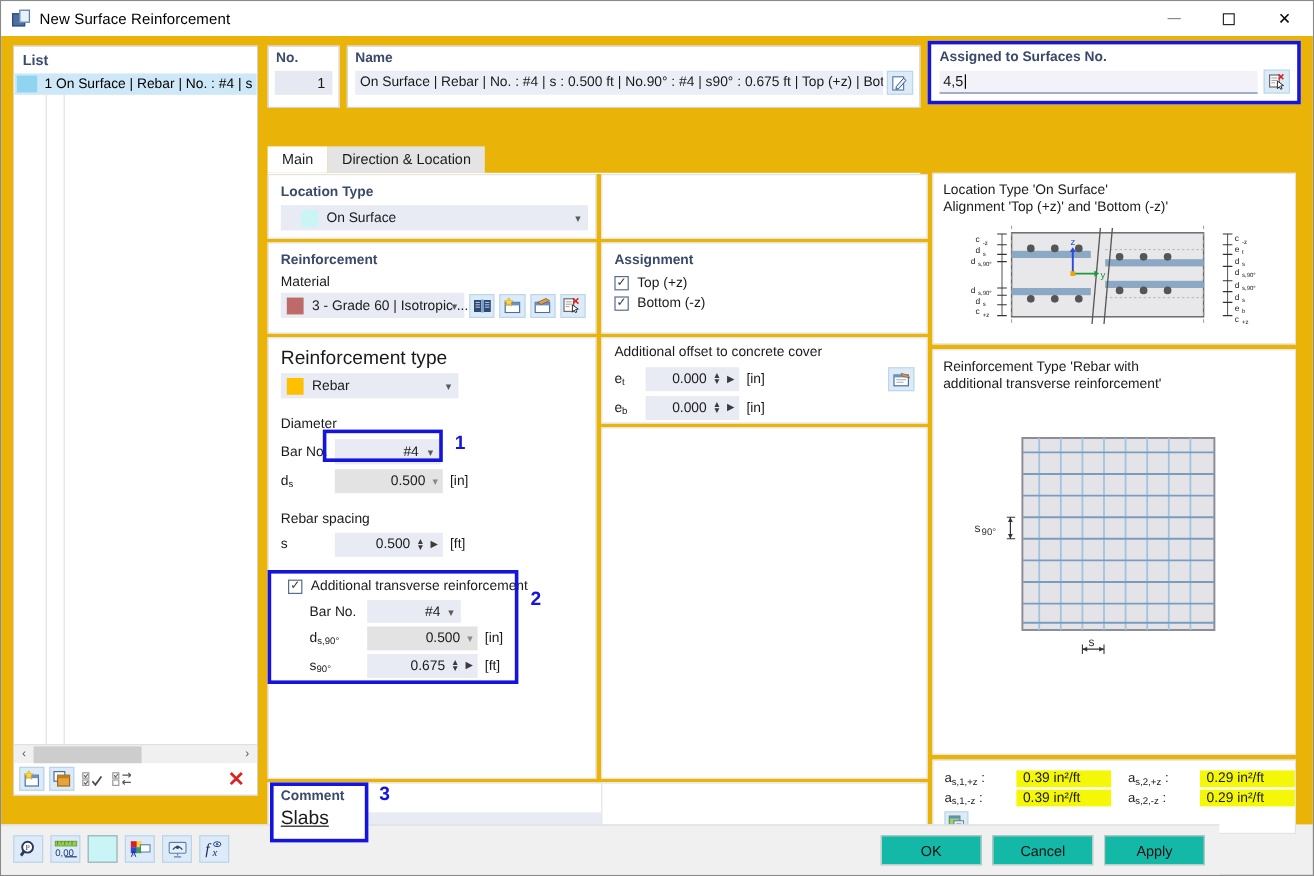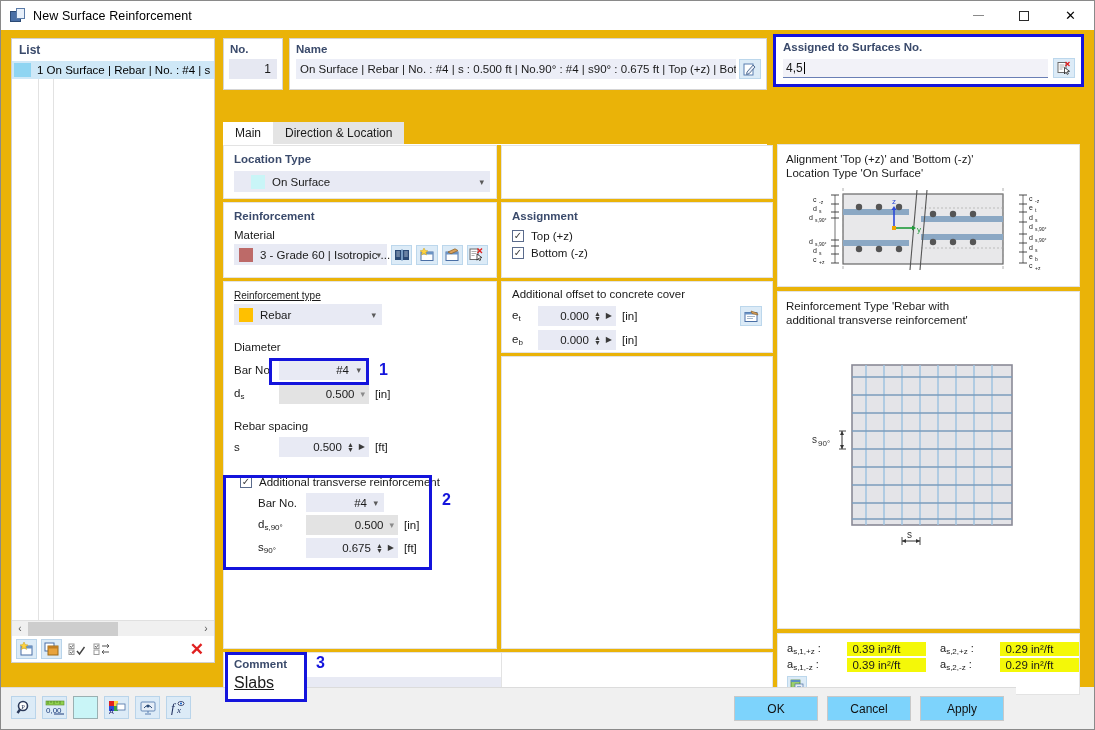--- a/index.html
+++ b/index.html
@@ -226,21 +226,21 @@
     position: absolute; left: 0; top: 686px; width: 1015px; height: 42px;
     background: #f0f0f0; border-top: 1px solid #dcdcdc;
   }
   .footer-tools { position: absolute; left: 10px; top: 8px; display: flex; gap: 6px; }
   .ft-btn {
     width: 25px; height: 23px; background: #dcebf7; border: 1px solid #b9d4ea;
     display:flex; align-items:center; justify-content:center; position:relative;
   }
   .dlg-buttons { position: absolute; right: 12px; top: 8px; display: flex; gap: 9px; }
   .dlg-btn {
-    width: 84px; height: 25px; background: #7dd3fc; border: 1px solid #c8c8c8;
+    width: 84px; height: 25px; background: #14b8a6; border: 1px solid #c8c8c8;
     font-size: 12px; display: flex; align-items: center; justify-content: center; color:#111;
   }
 
   
   svg { display: block; }
 </style>
 </head>
 <body>
 
 <div class="window">
@@ -414,21 +414,21 @@
                   <path d="M8.5 .5 l4.5 4.5 M13 .5 l-4.5 4.5" stroke="#e02020" stroke-width="1.3"></path>
                   <path d="M8 6 l0 6.2 1.5-1.7 1 2.1 1.2-.6 -1-2.1 2.2-.3Z" fill="#fff" stroke="#222" stroke-width=".8"></path>
                 </svg>
             </div>
           </div>
         </div>
       </div>
 
       <div class="panel p-rest">
         <div class="pad" style="padding-top:8px;">
-          <div style="font-size:10px;text-decoration:underline;">Reinforcement type</div>
+          <div style="font-size:16px;">Reinforcement type</div>
           <div class="combo type" style="margin-top:3px">
             <span class="sw" style="background:#ffc000"></span>
             <span class="ctext">Rebar</span>
             <span class="chev">▾</span>
           </div>
 
           <div class="sublabel" style="margin-top:16px;">Diameter</div>
 
           <div class="field-row" style="margin-top:6px;">
             <span class="f-label" style="width:45px;">Bar No.</span>
@@ -559,22 +559,22 @@
         </div>
       </div>
 
       <div class="panel p-blank2"></div>
     </div>
 
     <div class="col3">
 
       <div class="p-g1">
         <div class="g-caption">
+          <div>Location Type 'On Surface'</div>
           <div>Alignment 'Top (+z)' and 'Bottom (-z)'</div>
-          <div>Location Type 'On Surface'</div>
         </div>
         <svg width="295" height="96" viewBox="0 0 295 96" style="margin:2px auto 0; display:block;">
 
           <rect x="62" y="12" width="160" height="70" fill="#e8e8ea" stroke="#666" stroke-width="1.2"></rect>
 
           <line x1="62" y1="6" x2="62" y2="90" stroke="#999" stroke-width=".8" stroke-dasharray="3,3"></line>
           <line x1="222" y1="6" x2="222" y2="90" stroke="#999" stroke-width=".8" stroke-dasharray="3,3"></line>
 
           <rect x="62" y="27" width="66" height="6" fill="#8ba8c4"></rect>
           <rect x="62" y="58" width="66" height="6" fill="#8ba8c4"></rect>

